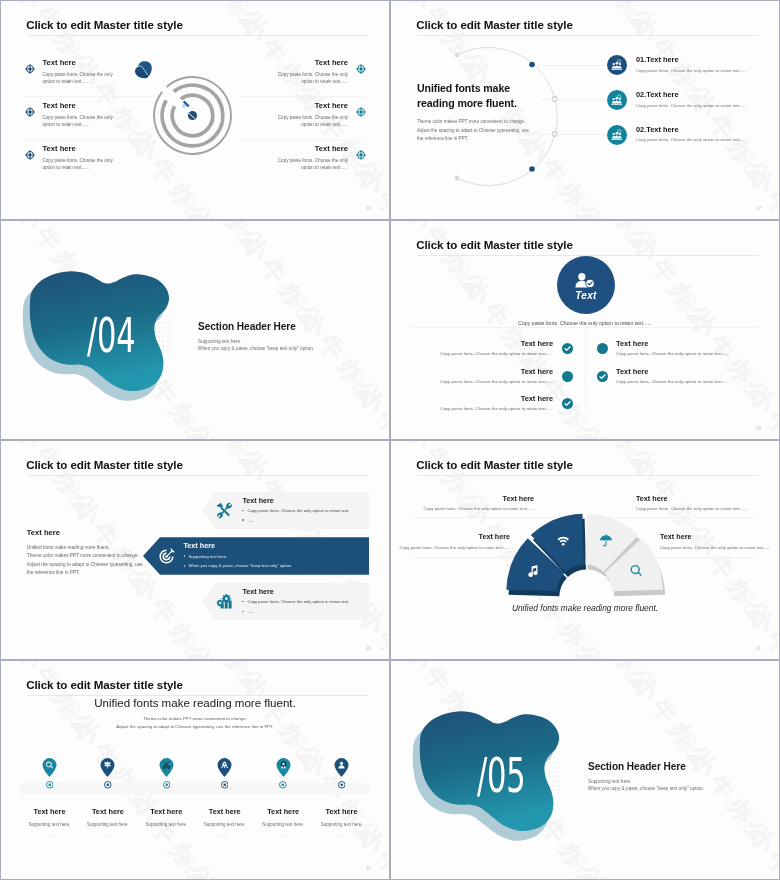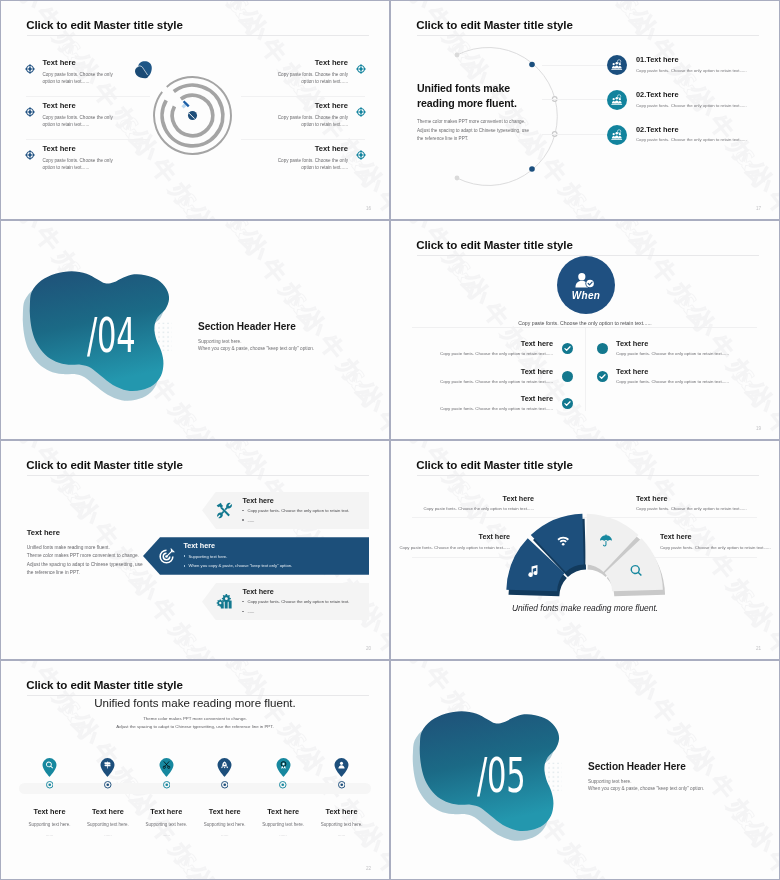--- a/index.html
+++ b/index.html
@@ -453,21 +453,21 @@
   <div class="tline"></div>
 
   <div class="s4-hero">
     <svg class="s4-hero-ic" viewBox="0 0 40 28">
       <path d="M13.5 3.3 a5.6 5.6 0 1 1 0 11.2 a5.6 5.6 0 1 1 0 -11.2 Z" fill="#fff"></path>
       <path d="M3.6 25.5 c0 -6.6 4.4 -10.2 9.9 -10.2 c5.5 0 9.9 3.6 9.9 10.2 z" fill="#fff"></path>
       <circle cx="26.3" cy="19.4" r="7.3" fill="#1f5081"></circle>
       <circle cx="26.3" cy="19.4" r="5.9" fill="#fff"></circle>
       <path d="M23.4 19.4 l2.1 2.2 l4.0 -4.3" fill="none" stroke="#1f5081" stroke-width="1.9" stroke-linecap="round" stroke-linejoin="round"></path>
     </svg>
-    <div class="s4-hero-tx">When</div>
+    <div class="s4-hero-tx">Text</div>
   </div>
   <div class="s4-cap">Copy paste fonts. Choose the only option to retain text......</div>
   <div class="s4-capline"></div>
   <div class="s4-vdiv"></div>
 
   <div class="s4-row s4-left" style="top:115.9px">
     <div class="s4-tx">
       <div class="s4-h">Text here</div>
       <div class="s4-b">Copy paste fonts. Choose the only option to retain text......</div>
     </div>

